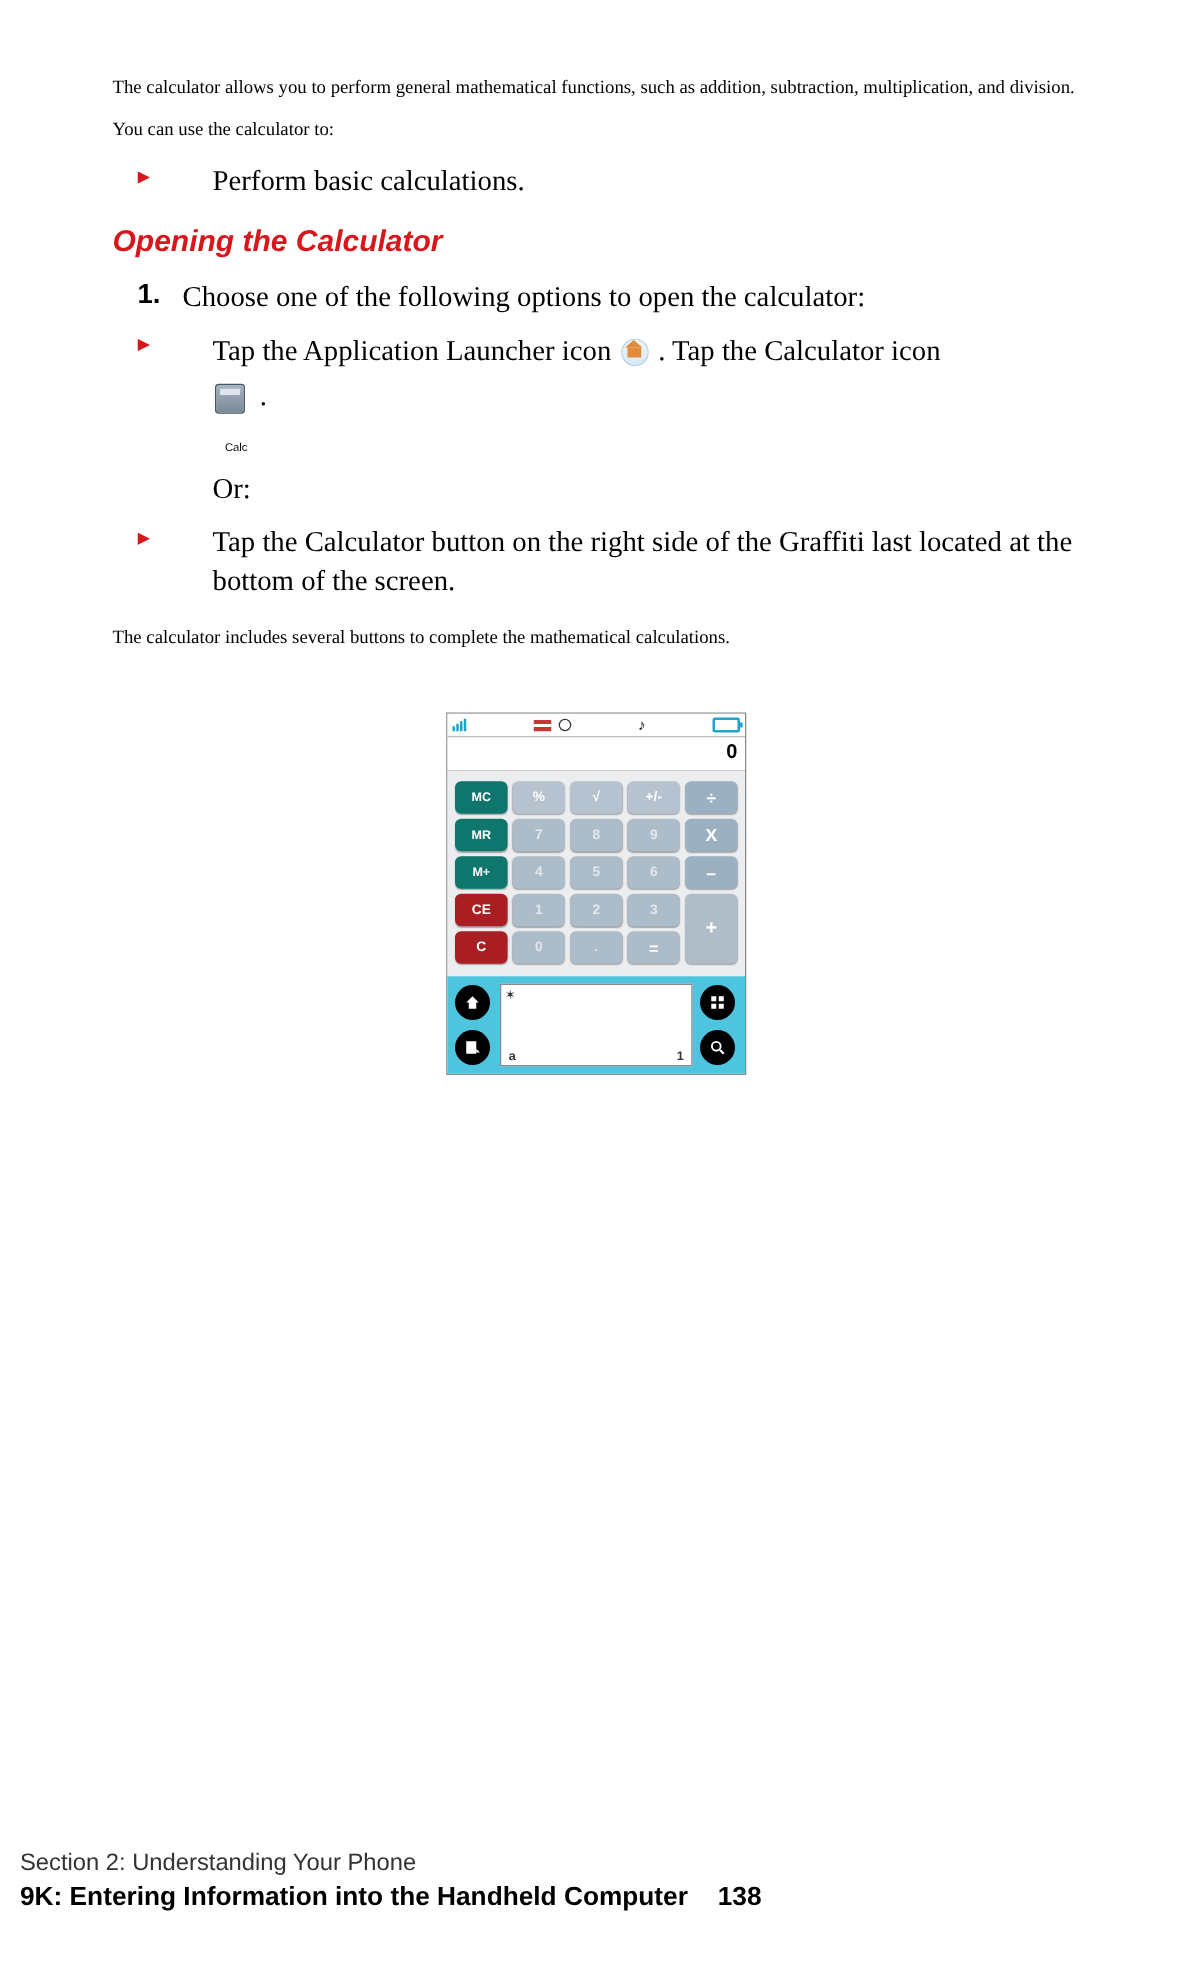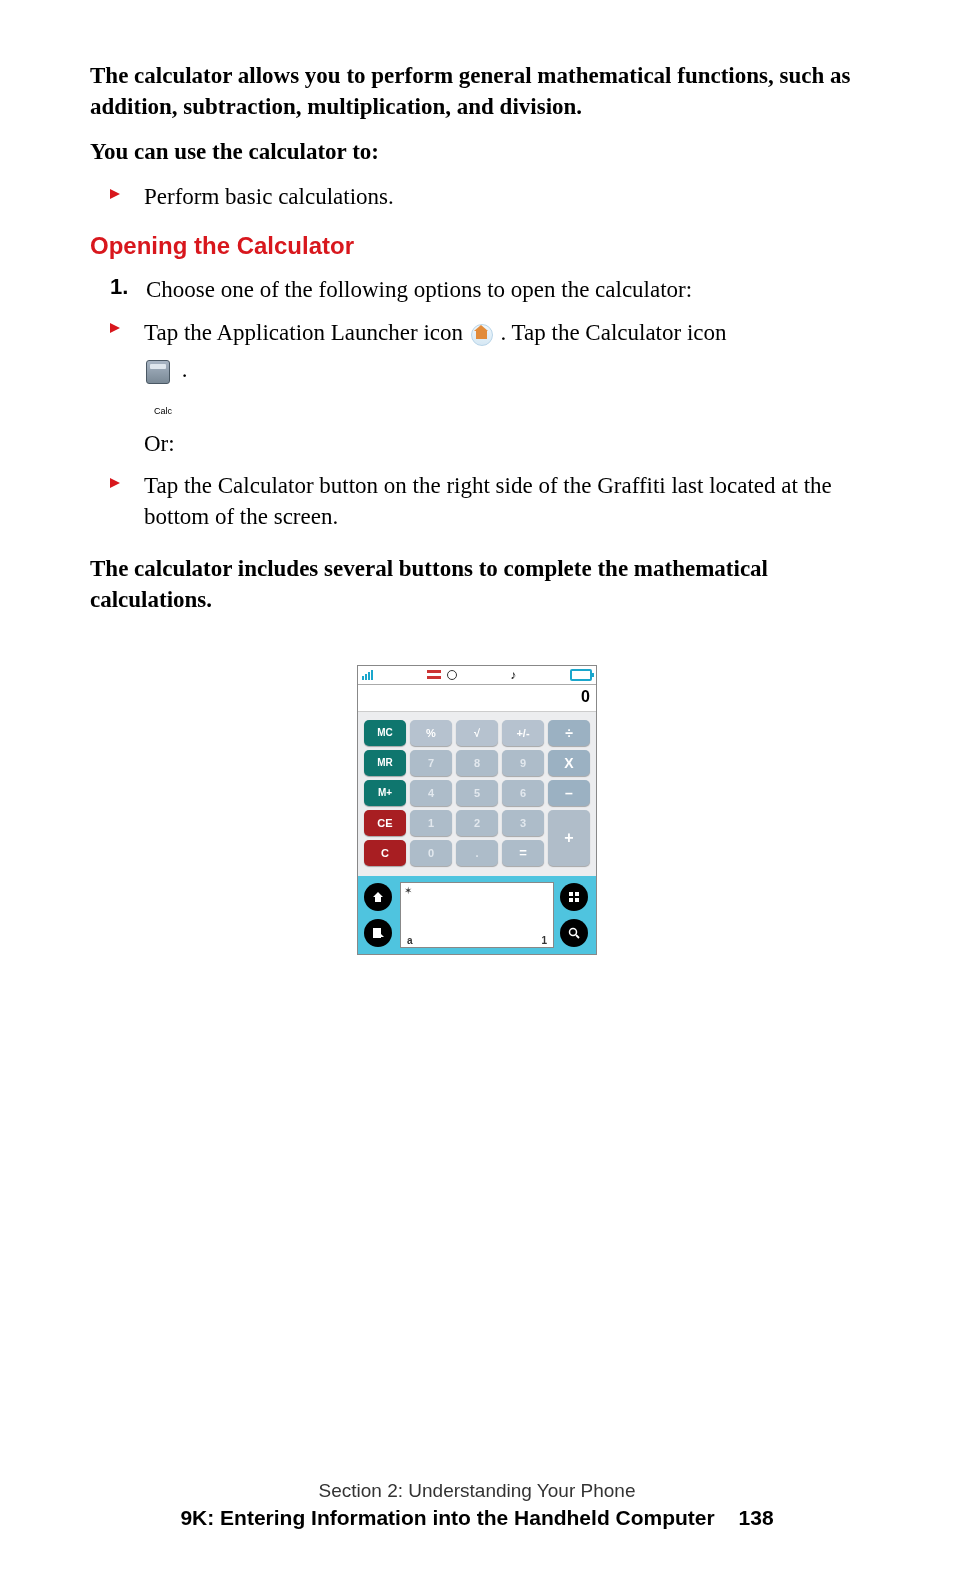--- a/index.html
+++ b/index.html
@@ -8,68 +8,69 @@
     height: 1590px;
     background: #fff;
     font-family: Georgia, 'Times New Roman', serif;
     color: #000;
     position: relative;
   }
   .content {
     padding: 60px 90px 0 90px;
   }
   .para {
-    font-size: 23px;
+    font-size: 15px;
     line-height: 1.35;
     margin-bottom: 14px;
-    font-weight: 700;
+    font-weight: 400;
   }
   .bullets { margin-left: 20px; margin-bottom: 20px; }
   .bullet-row {
     display: flex;
     align-items: flex-start;
     margin-bottom: 8px;
+    gap: 26px;
   }
   .red-tri {
     margin-top: 8px;
     margin-right: 24px;
     flex-shrink: 0;
   }
   .bullet-text {
     font-size: 23px;
     line-height: 1.35;
   }
   .heading {
     font-family: Arial, Helvetica, sans-serif;
     font-weight: bold;
     color: #d8171d;
     font-size: 24px;
     margin: 18px 0 14px 0;
+    font-style: italic;
   }
   .numlist { margin-left: 20px; margin-bottom: 20px; }
   .num-row {
     display: flex;
     align-items: flex-start;
     margin-bottom: 10px;
   }
   .num {
     font-family: Arial, Helvetica, sans-serif;
     font-weight: bold;
     font-size: 22px;
     margin-right: 18px;
     flex-shrink: 0;
     width: 18px;
   }
   .inline-wrap { display: inline; font-size: 23px; line-height: 1.6; }
   .inline-icon { display: inline-block; vertical-align: middle; margin: 0 2px; }
   .footer {
     position: absolute;
     bottom: 60px;
-    left: 0; right: 0;
-    text-align: center;
+    left: 16px; right: 0;
     font-family: Arial, Helvetica, sans-serif;
   }
   .footer-line1 { font-size: 19px; color: #333; margin-bottom: 4px; }
   .footer-line2 { font-size: 21px; font-weight: bold; color: #000; }
   .pgnum { margin-left: 18px; }
 
   
   .device-wrap { display: flex; justify-content: center; margin-top: 50px; }
   .device {
     width: 240px;

